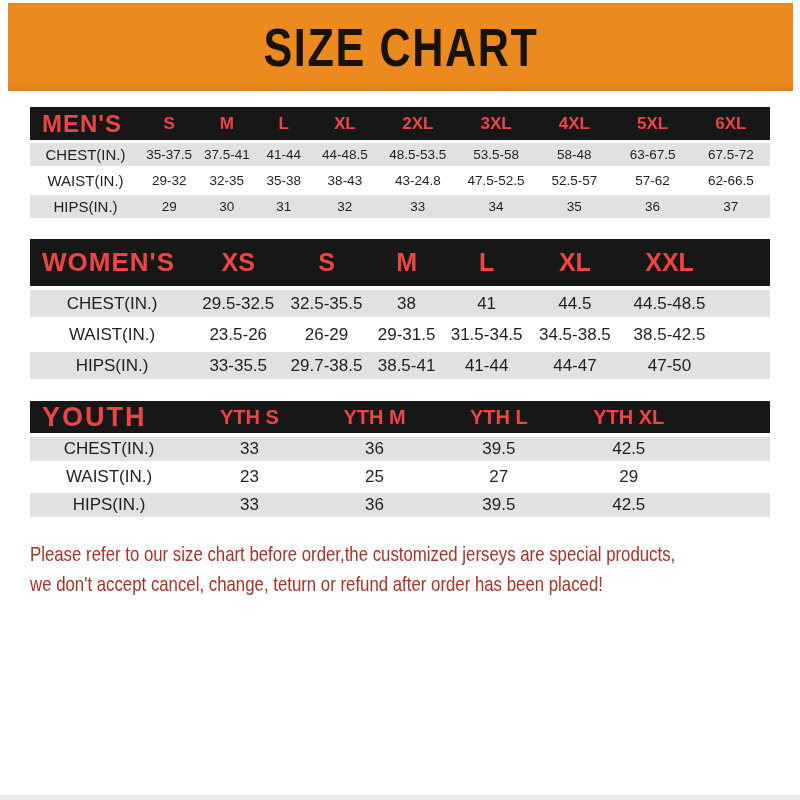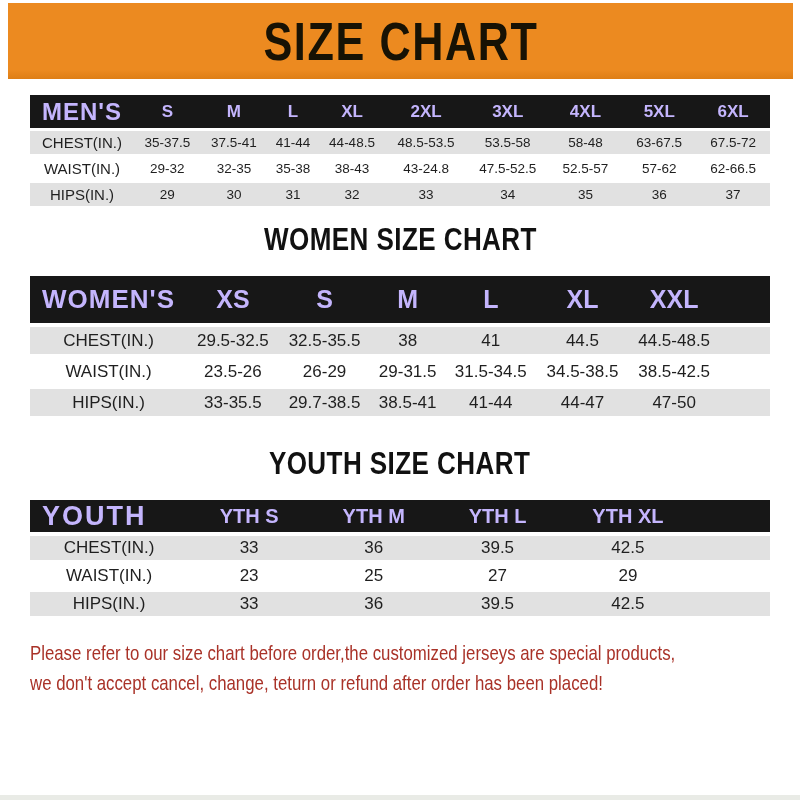--- a/index.html
+++ b/index.html
@@ -14,21 +14,21 @@
   body {
     width: 800px; height: 800px;
     background: #ffffff;
     overflow: hidden;
     position: relative;
     font-family: "Liberation Sans", sans-serif;
   }
   
   .banner {
     margin: 3px 7px 0 8px;
-    height: 76px;
+    height: 88px;
     background: linear-gradient(180deg, var(--banner-bg) 0%, var(--banner-bg) 88%, #DE7E15 100%);
     display: flex; align-items: center; justify-content: center;
   }
   .banner-title {
     display: inline-block;
     font-size: 54px;
     font-weight: bold;
     letter-spacing: 2px;
     color: #171204;
     transform: scaleX(0.80);
@@ -56,25 +56,25 @@
     margin: 0 auto;
     border-collapse: separate;
     table-layout: auto;
   }
   .table-men   { margin-top: 13px; border-spacing: 0 3px; }
   .table-women { margin-top: 14px; border-spacing: 0 4px; }
   .table-youth { margin-top: 14px; border-spacing: 0 4px; }
 
   .size-table th {
     background: var(--header-black);
-    color: #c4b5fd;
+    color: #ef4444;
     font-weight: bold;
     text-align: center;
     white-space: nowrap;
-    padding: 0 12px;
+    padding: 0 19px;
   }
   .size-table td {
     text-align: center;
     color: #1f1f1f;
     white-space: nowrap;
     padding: 0 2px;
   }
   .size-table tbody tr:nth-child(odd) td  { background: var(--row-gray); }
   .size-table tbody tr:nth-child(even) td { background: #ffffff; }
 
@@ -173,23 +173,20 @@
           <td class="data-cell">34</td>
           <td class="data-cell">35</td>
           <td class="data-cell">36</td>
           <td class="data-cell">37</td>
         </tr>
       </tbody>
     </table>
 </section>
 
 <section>
-  <h2 class="section-title title-women">
-    <span>WOMEN SIZE CHART</span>
-  </h2>
   <table class="size-table table-women">
       <thead>
         <tr>
           <th class="corner-label">WOMEN'S</th>
           <th class="size-col">XS</th>
           <th class="size-col">S</th>
           <th class="size-col">M</th>
           <th class="size-col">L</th>
           <th class="size-col">XL</th>
           <th class="size-col">XXL</th>
@@ -225,23 +222,20 @@
           <td class="data-cell">41-44</td>
           <td class="data-cell">44-47</td>
           <td class="data-cell">47-50</td>
           <td class="filler"></td>
         </tr>
       </tbody>
     </table>
 </section>
 
 <section>
-  <h2 class="section-title title-youth">
-    <span>YOUTH SIZE CHART</span>
-  </h2>
   <table class="size-table table-youth">
       <thead>
         <tr>
           <th class="corner-label">YOUTH</th>
           <th class="size-col">YTH S</th>
           <th class="size-col">YTH M</th>
           <th class="size-col">YTH L</th>
           <th class="size-col">YTH XL</th>
           <th class="filler"></th>
         </tr>

